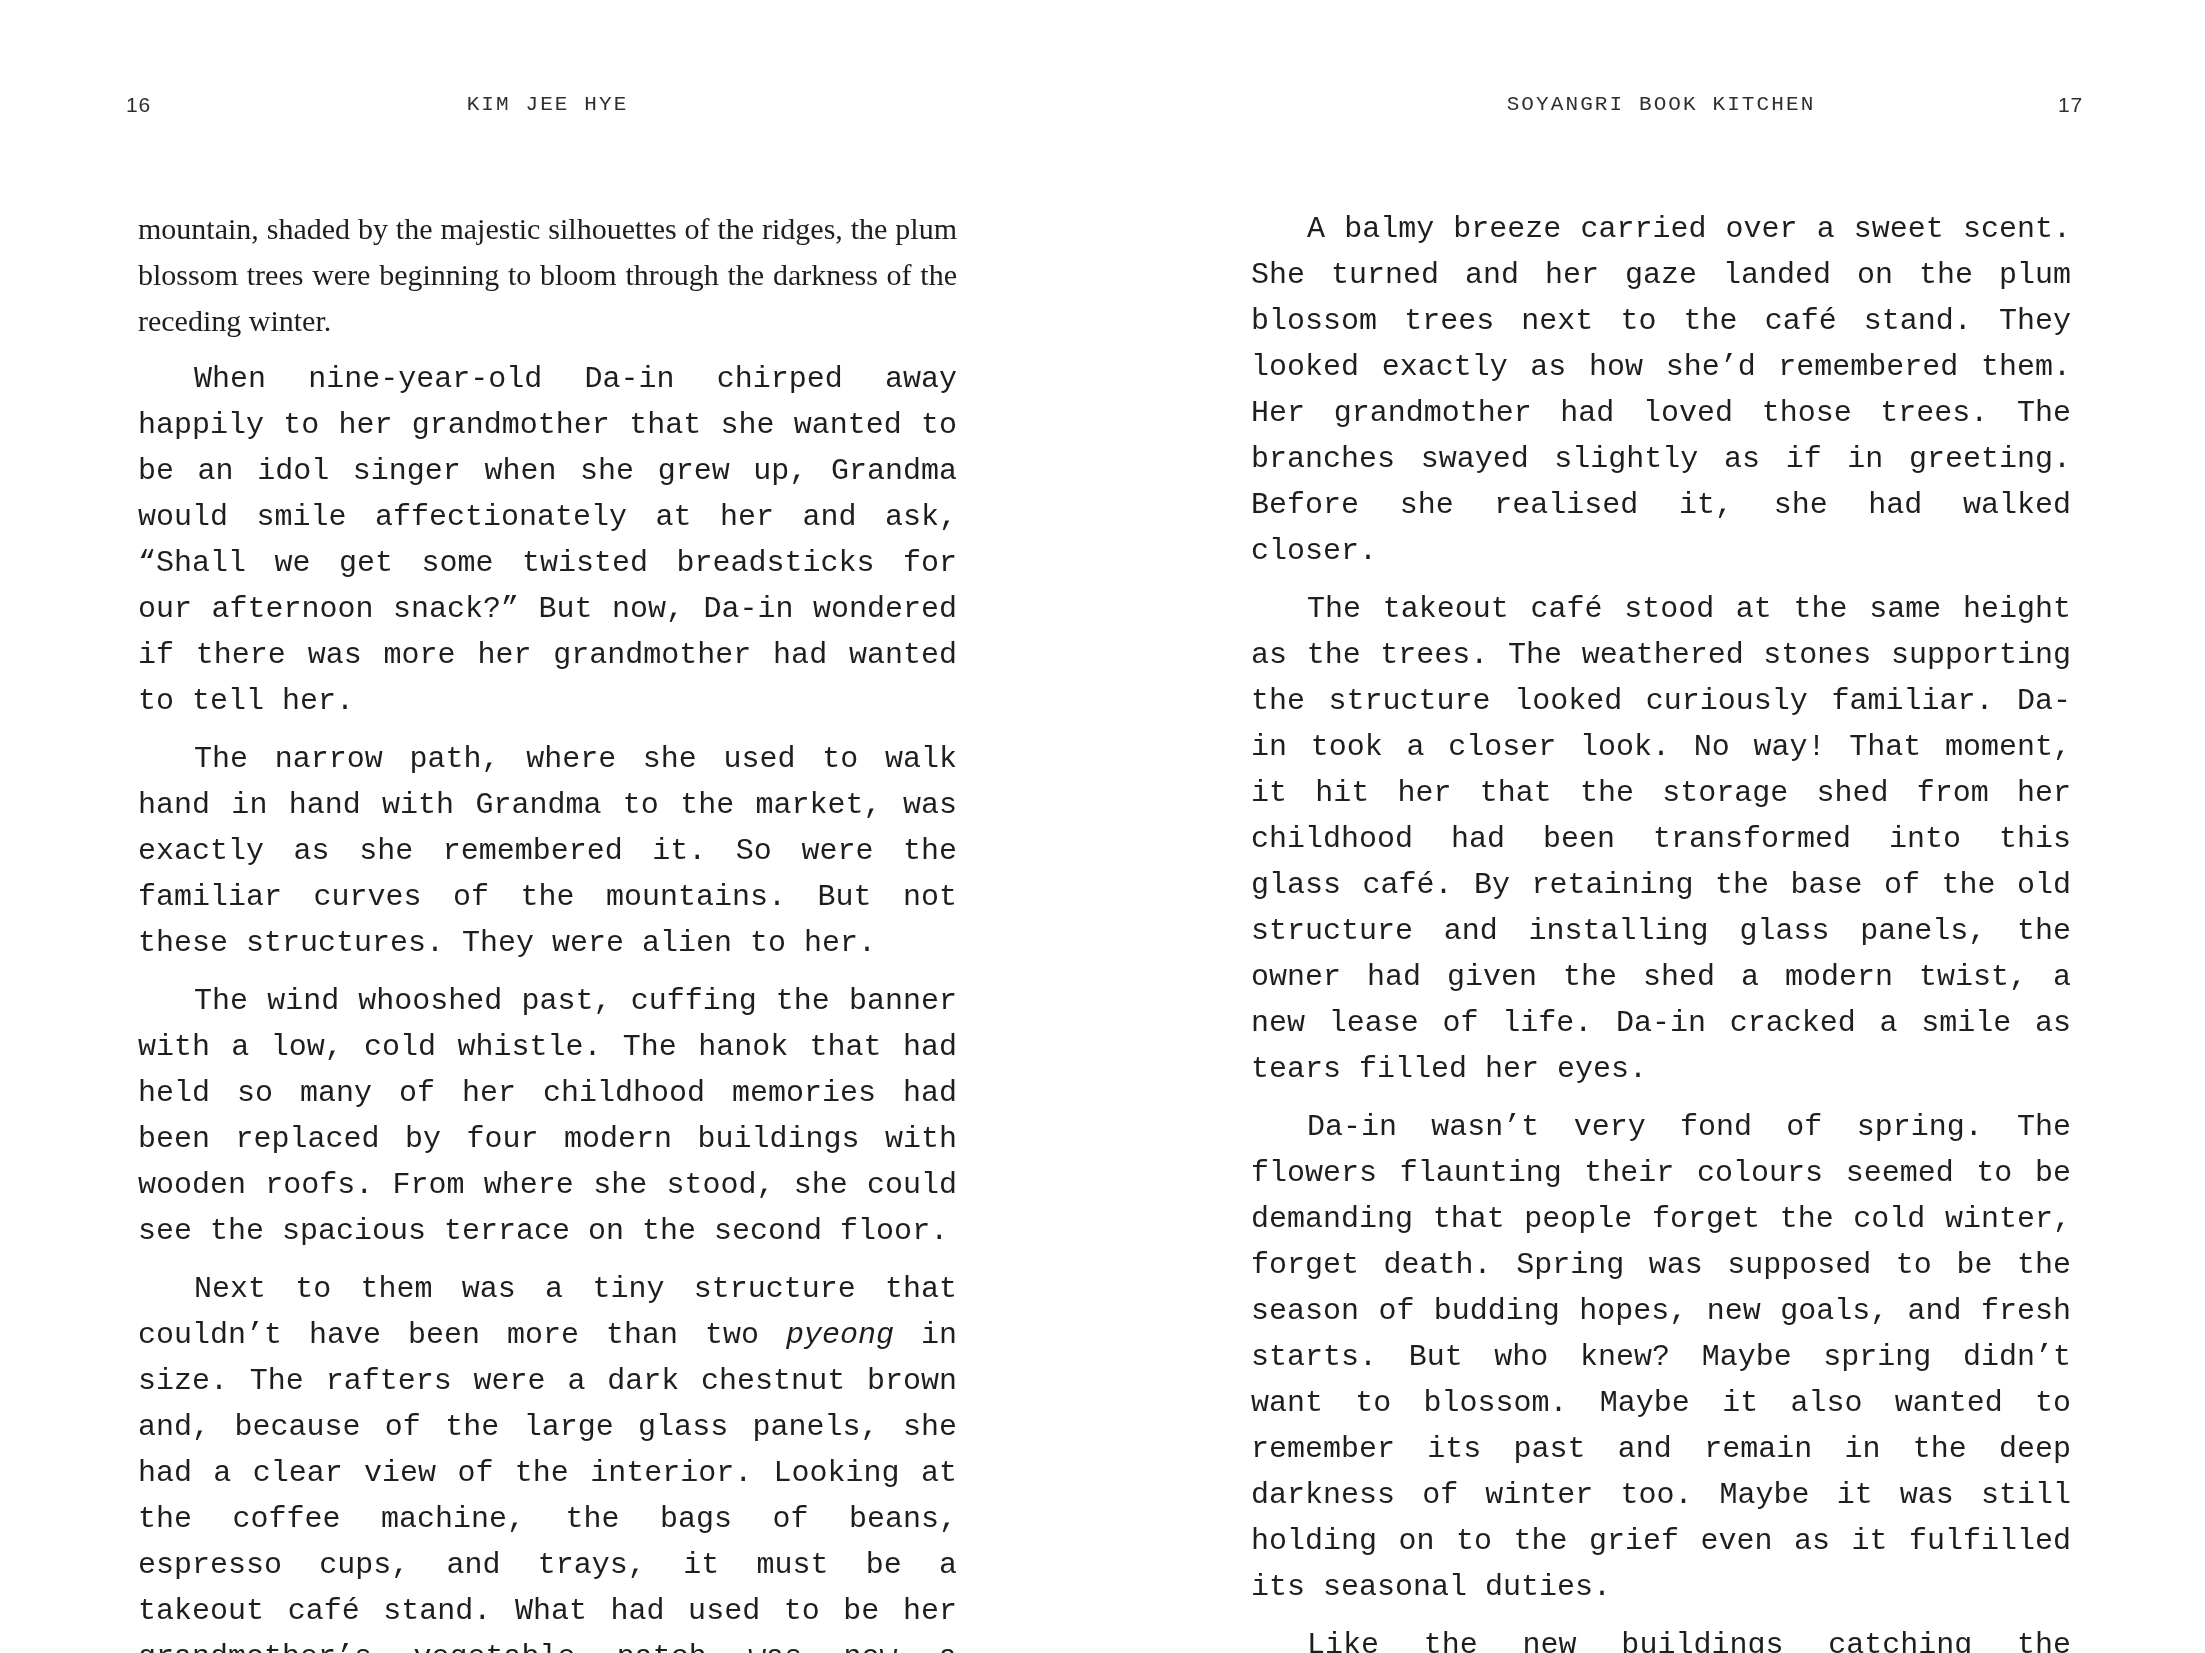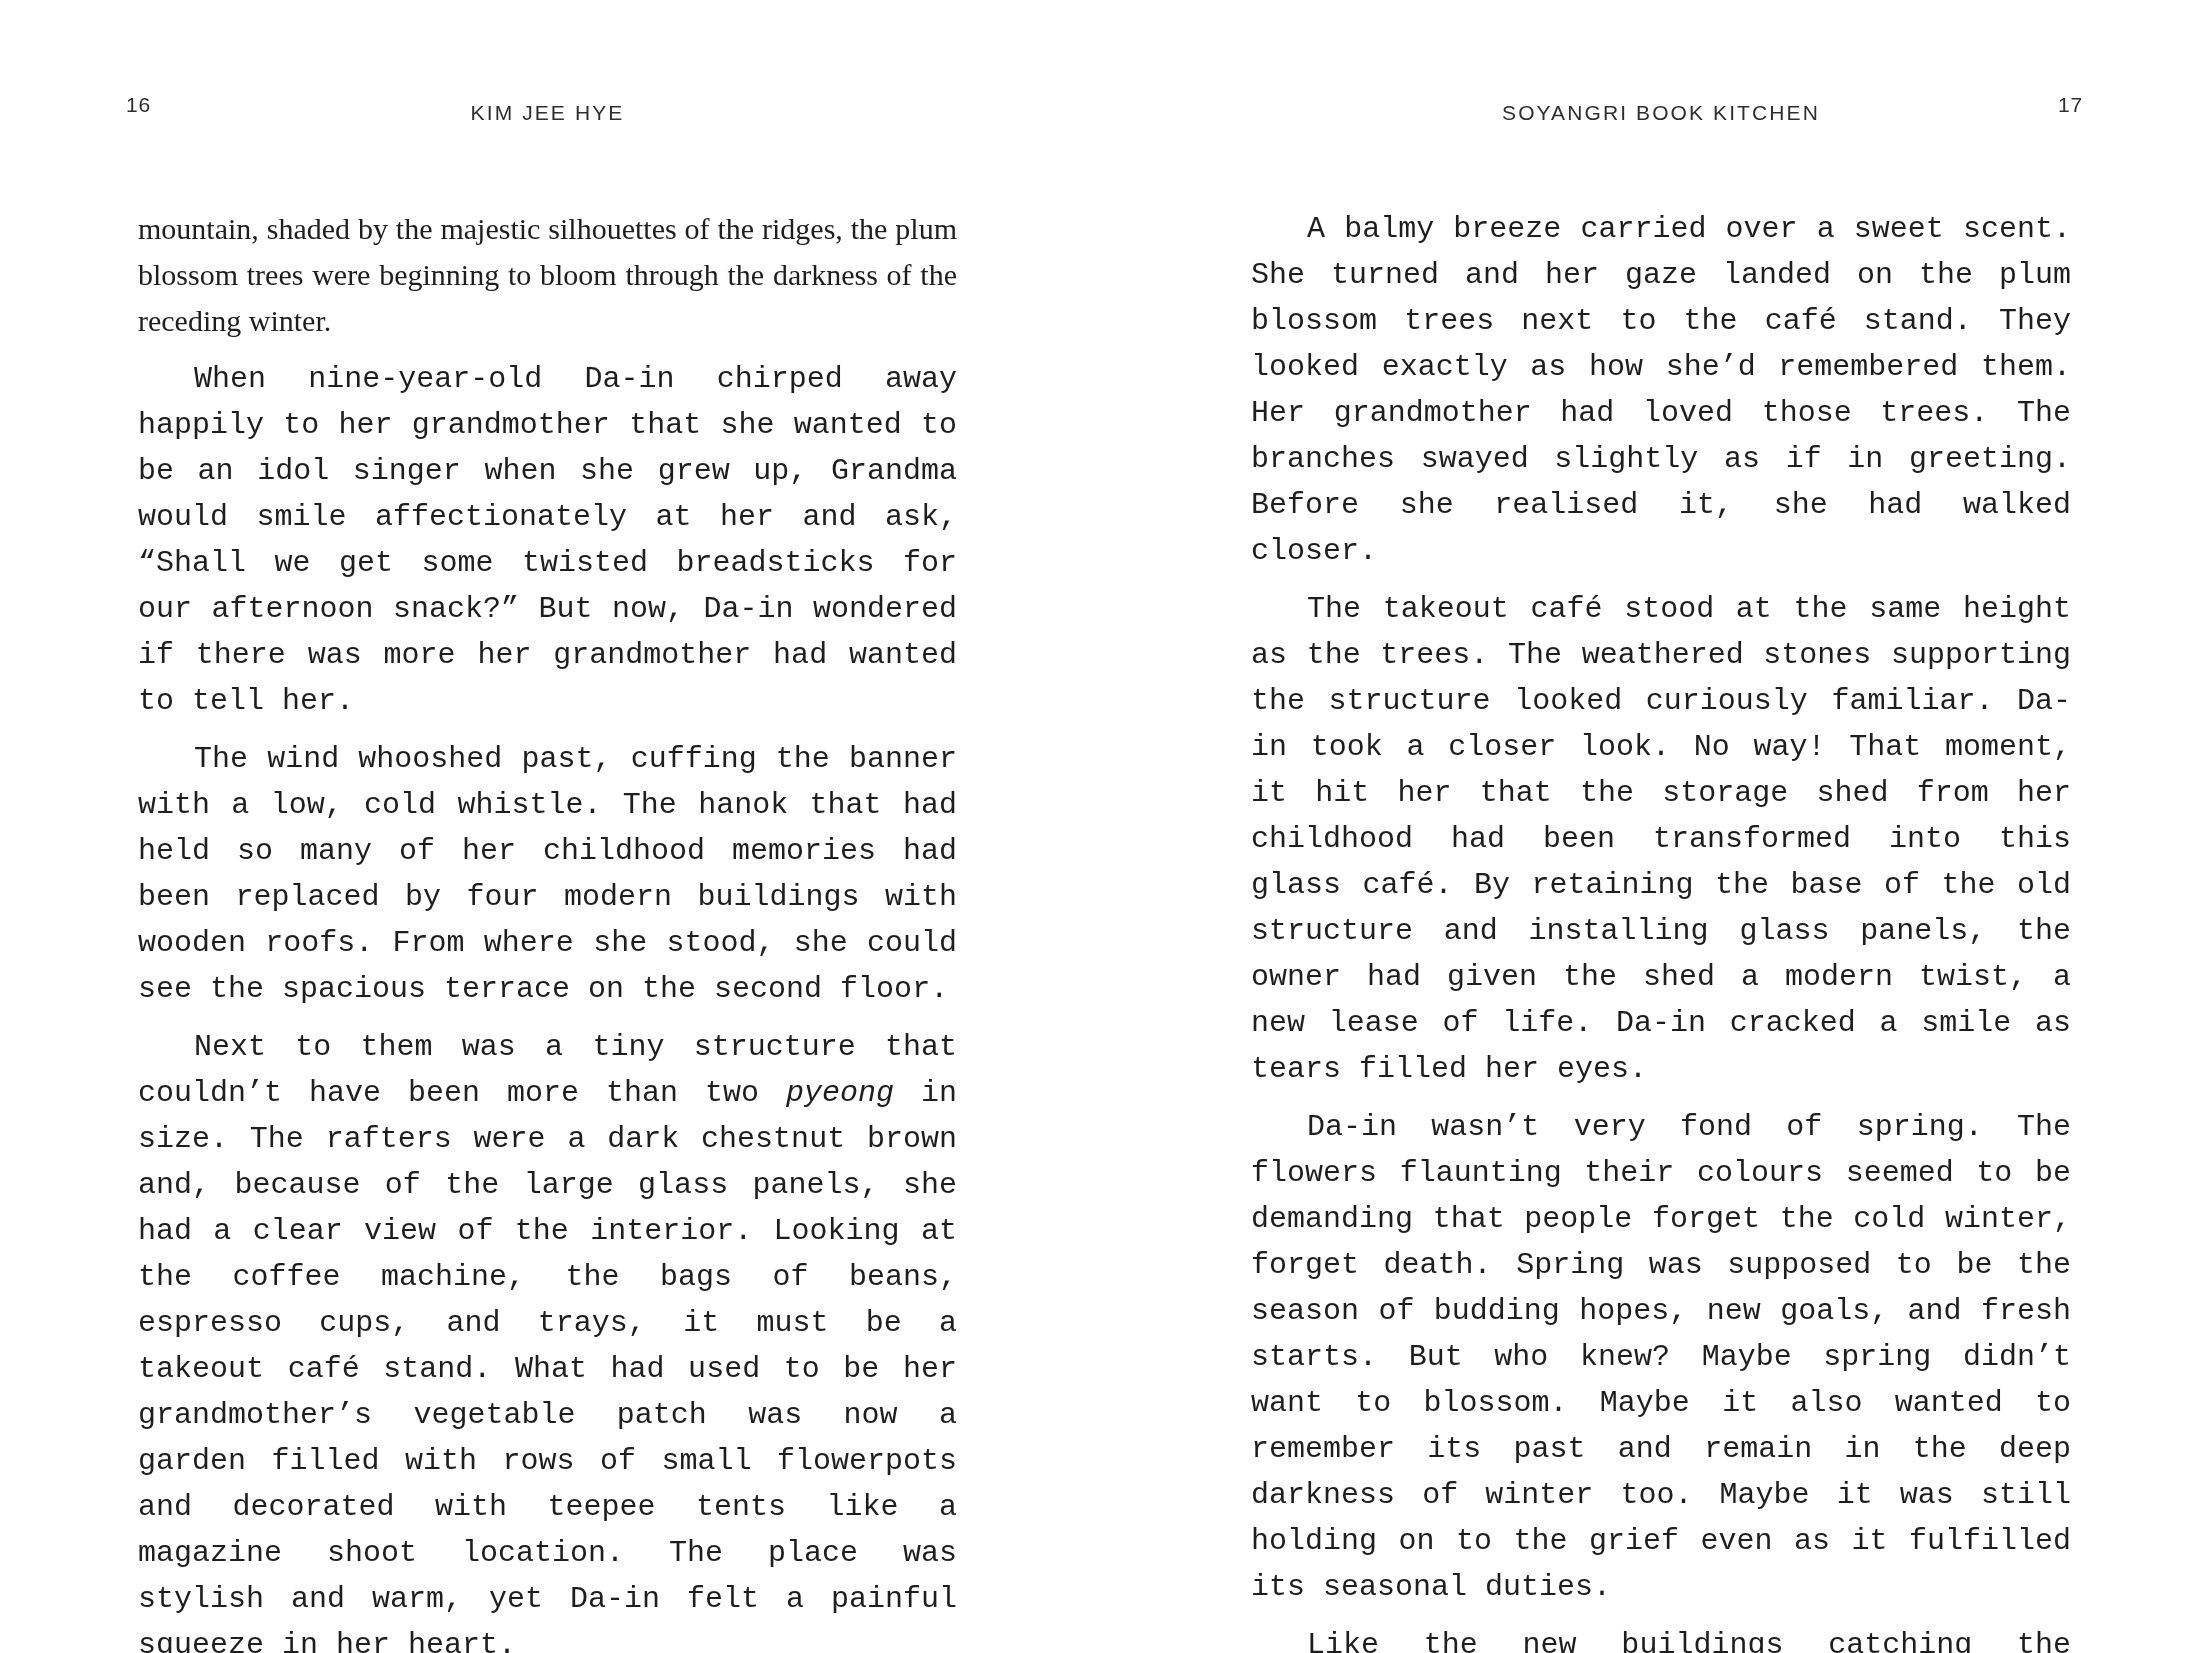--- a/index.html
+++ b/index.html
@@ -40,24 +40,25 @@
   }
   .page-num {
     position: absolute;
     top: 0;
     letter-spacing: 0.8px;
   }
   .page-num.left-num  { left: 0; }
   .page-num.right-num { right: 0; margin-left: 24px; }
   .running-head-title {
     position: absolute;
-    top: 8px;
+    top: 0;
     left: 0;
     right: 0;
     text-align: center;
+    font-family: Liberation Mono, monospace;
   }
 
   .body-text {
     position: absolute;
     top: 194px;
     left: 0;
     right: 0;
     font-family: "Liberation Serif", "DejaVu Serif", serif;
     font-size: 30px;
     line-height: 46px;
@@ -82,20 +83,21 @@
 <div class="spread">
 
   <div class="page page-left">
     <div class="running-header">
       <span class="page-num left-num">16</span>
       <span class="running-head-title">KIM JEE HYE</span>
     </div>
     <div class="body-text" id="left-body">
         <p class=""><span>mountain, shaded by the majestic silhouettes of the ridges, the plum blossom trees were beginning to bloom through the darkness of the receding winter.</span></p>
         <p class="indent"><span>When nine-year-old Da-in chirped away happily to her grandmother that she wanted to be an idol singer when she grew up, Grandma would smile affectionately at her and ask, “Shall we get some twisted breadsticks for our afternoon snack?” But now, Da-in wondered if there was more her grandmother had wanted to tell her.</span></p>
+        <p class="indent"><span>The narrow path, where she used to walk hand in hand with Grandma to the market, was exactly as she remembered it. So were the familiar curves of the mountains. But not these structures. They were alien to her.</span></p>
         <p class="indent"><span>The wind whooshed past, cuffing the banner with a low, cold whistle. The hanok that had held so many of her childhood memories had been replaced by four modern buildings with wooden roofs. From where she stood, she could see the spacious terrace on the second floor.</span></p>
         <p class="indent"><span>Next to them was a tiny structure that couldn’t have been more than two </span><span class="italic">pyeong</span><span> in size. The rafters were a dark chestnut brown and, because of the large glass panels, she had a clear view of the interior. Looking at the coffee machine, the bags of beans, espresso cups, and trays, it must be a takeout café stand. What had used to be her grandmother’s vegetable patch was now a garden filled with rows of small flowerpots and decorated with teepee tents like a magazine shoot location. The place was stylish and warm, yet Da-in felt a painful squeeze in her heart.</span></p>
       </div>
   </div>
 
   <div class="page page-right">
     <div class="running-header">
       <span class="running-head-title">SOYANGRI BOOK KITCHEN</span>
       <span class="page-num right-num">17</span>
     </div>

